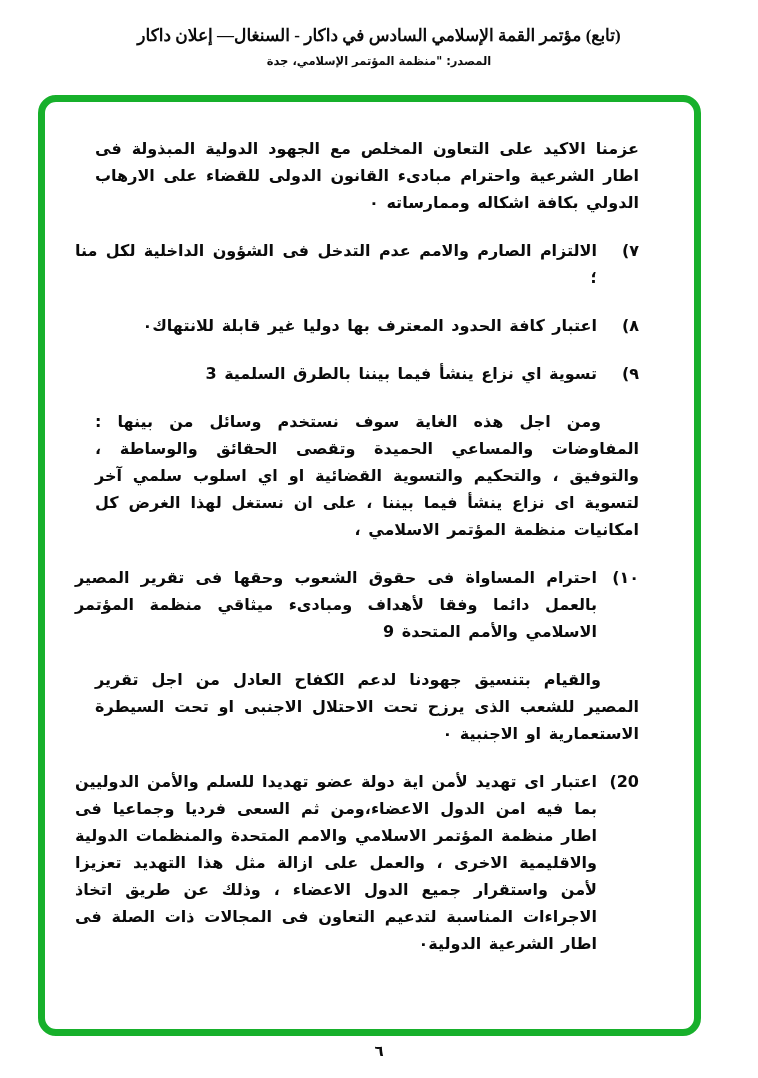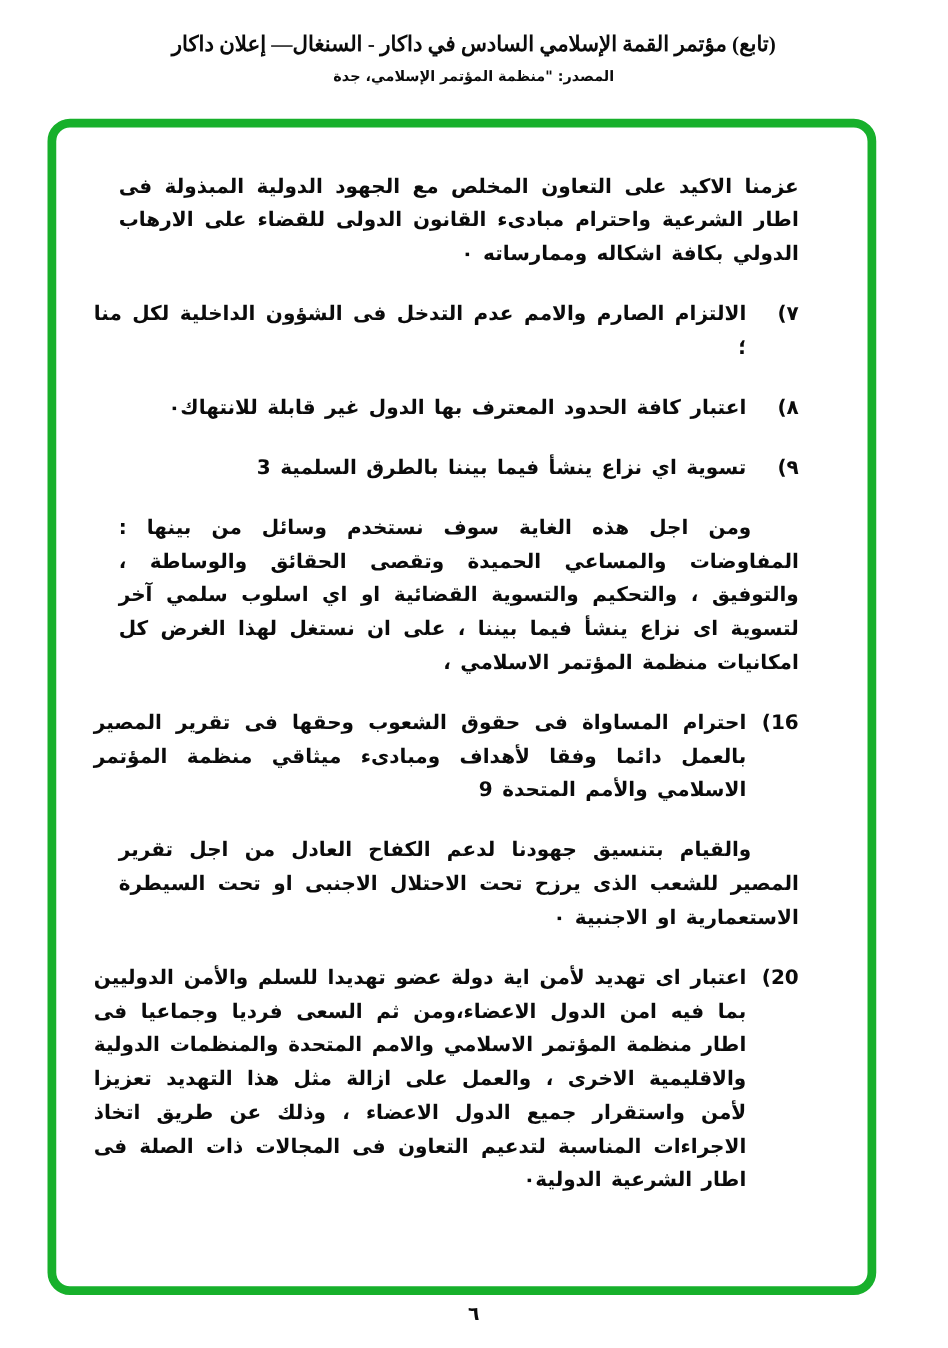--- a/index.html
+++ b/index.html
@@ -89,32 +89,32 @@
 
       <p class="para">عزمنا الاكيد على التعاون المخلص مع الجهود الدولية المبذولة فى اطار الشرعية واحترام مبادىء القانون الدولى للقضاء على الارهاب الدولي بكافة اشكاله وممارساته ٠</p>
 
       <div class="item">
         <span class="num">٧)</span>
         <span class="item-text">الالتزام الصارم والامم عدم التدخل فى الشؤون الداخلية لكل منا ؛</span>
       </div>
 
       <div class="item">
         <span class="num">٨)</span>
-        <span class="item-text">اعتبار كافة الحدود المعترف بها الدول غير قابلة للانتهاك٠</span>
+        <span class="item-text">اعتبار كافة الحدود المعترف بها دوليا غير قابلة للانتهاك٠</span>
       </div>
 
       <div class="item">
         <span class="num">٩)</span>
         <span class="item-text">تسوية اي نزاع ينشأ فيما بيننا بالطرق السلمية 3</span>
       </div>
 
       <p class="para indented">ومن اجل هذه الغاية سوف نستخدم وسائل من بينها : المفاوضات والمساعي الحميدة وتقصى الحقائق والوساطة ، والتوفيق ، والتحكيم والتسوية القضائية او اي اسلوب سلمي آخر لتسوية اى نزاع ينشأ فيما بيننا ، على ان نستغل لهذا الغرض كل امكانيات منظمة المؤتمر الاسلامي ،</p>
 
       <div class="item">
-        <span class="num">16)</span>
+        <span class="num">١٠)</span>
         <span class="item-text">احترام المساواة فى حقوق الشعوب وحقها فى تقرير المصير بالعمل دائما وفقا لأهداف ومبادىء ميثاقي منظمة المؤتمر الاسلامي والأمم المتحدة 9</span>
       </div>
 
       <p class="para indented">والقيام بتنسيق جهودنا لدعم الكفاح العادل من اجل تقرير المصير للشعب الذى يرزح تحت الاحتلال الاجنبى او تحت السيطرة الاستعمارية او الاجنبية ٠</p>
 
       <div class="item">
         <span class="num">20)</span>
         <span class="item-text">اعتبار اى تهديد لأمن اية دولة عضو تهديدا للسلم والأمن الدوليين بما فيه امن الدول الاعضاء،ومن ثم السعى فرديا وجماعيا فى اطار منظمة المؤتمر الاسلامي والامم المتحدة والمنظمات الدولية والاقليمية الاخرى ، والعمل على ازالة مثل هذا التهديد تعزيزا لأمن واستقرار جميع الدول الاعضاء ، وذلك عن طريق اتخاذ الاجراءات المناسبة لتدعيم التعاون فى المجالات ذات الصلة فى اطار الشرعية الدولية٠</span>
       </div>
 

